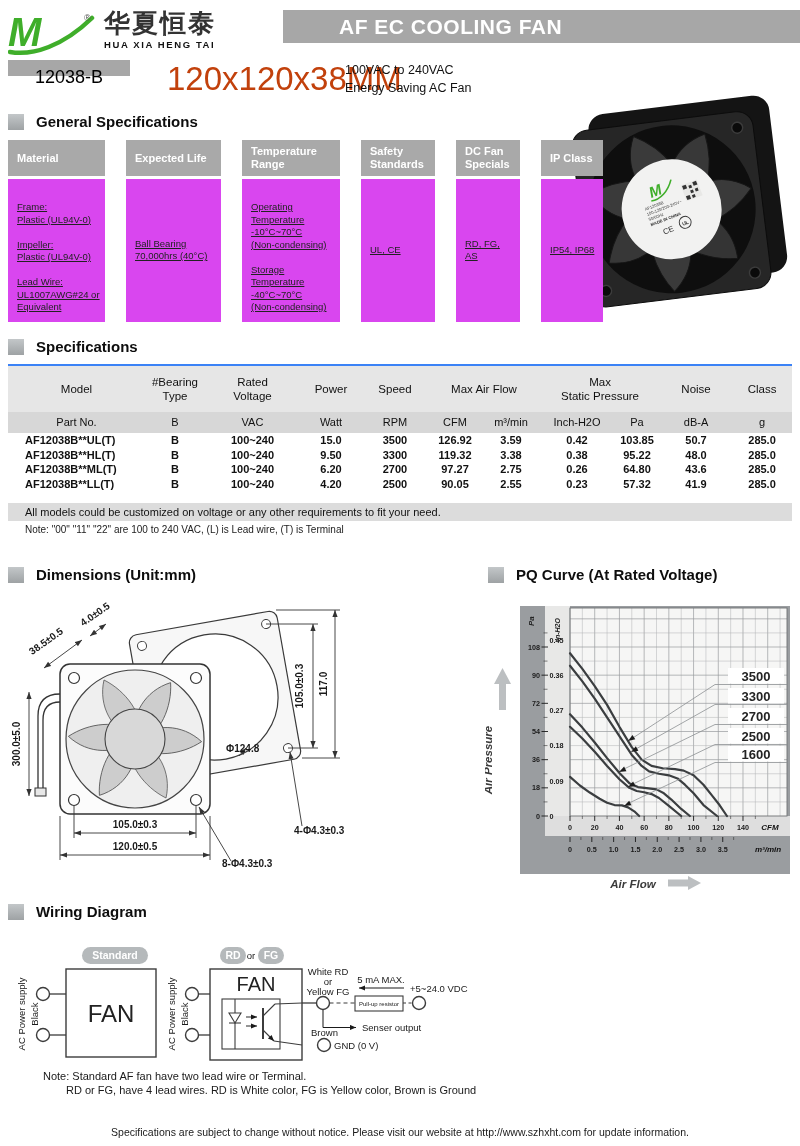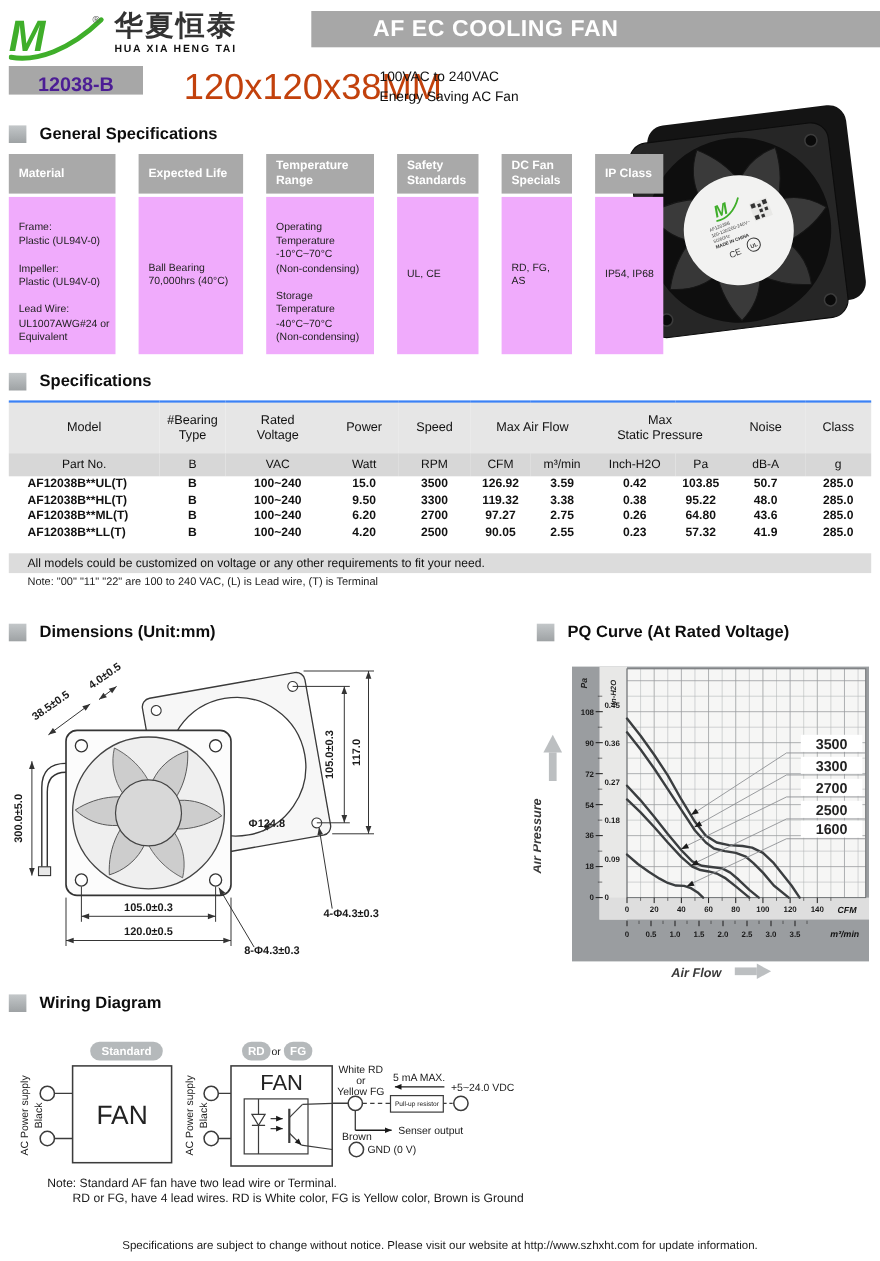--- a/index.html
+++ b/index.html
@@ -7,38 +7,38 @@
         font-family:"Liberation Sans",sans-serif;color:#1a1a1a;}
   .abs{position:absolute;}
 
   
   .logo-wrap{left:8px;top:10px;display:flex;align-items:flex-start;gap:8px;}
   .logo-cn{font-size:26px;font-weight:700;color:#333;letter-spacing:2px;line-height:1;}
   .logo-en{font-size:9.5px;font-weight:700;color:#111;letter-spacing:1.6px;margin-top:3px;}
   .banner{left:283px;top:10px;width:565px;height:33px;background:#a7a7a7;color:#fff;
           font-size:21px;font-weight:700;letter-spacing:.5px;line-height:33px;
           padding-left:56px;box-sizing:border-box;}
-  .model-badge{left:8px;top:60px;width:122px;height:26px;background:#a7a7a7;color:#4c1d95;
-               font-size:18px;line-height:34px;text-align:center;font-weight:bold;}
+  .model-badge{left:8px;top:60px;width:122px;height:16px;background:#a7a7a7;color:#000000;
+               font-size:18px;line-height:34px;text-align:center;}
   .size-text{left:167px;top:60px;font-size:33px;color:#c2410c;font-weight:500;}
   .volt{left:345px;top:61px;font-size:12.5px;font-weight:400;line-height:1.45;color:#111;}
 
   
   .sec{display:flex;align-items:center;gap:12px;}
   .sec .sq{width:16px;height:16px;background:linear-gradient(#c3c7c9,#9ea2a4);}
   .sec .st{font-size:15px;font-weight:700;color:#0d0d0d;}
 
   
   .gtable{left:8px;top:140px;width:506px;}
   .gt-head,.gt-body{display:grid;grid-template-columns:97px 95px 98px 74px 64px 62px;gap:21px;}
   .gt-head{margin-bottom:3px;}
   .gt-h{background:#a9a9a9;color:#fff;font-weight:700;font-size:11px;height:36px;display:flex;
         align-items:center;padding-left:9px;white-space:pre-line;line-height:1.15;box-sizing:border-box;}
-  .gt-c{background:#f0abfc;font-size:9.5px;line-height:1.32;color:#222;
-        padding:8px 4px 8px 9px;white-space:pre-line;min-height:130px;box-sizing:border-box;}
+  .gt-c{background:#d946ef;font-size:9.5px;line-height:1.32;color:#222;
+        padding:8px 4px 8px 9px;white-space:pre-line;min-height:130px;box-sizing:border-box;text-decoration:underline;}
   .gt-c.vc{display:flex;align-items:center;}
   .gt-c.pt{padding-top:22px;}
 
   
   .stable{left:8px;top:364px;width:784px;border-collapse:collapse;table-layout:fixed;
           border-top:2px solid #3b82f6;}
   .stable th{font-weight:400;color:#111;white-space:pre-line;line-height:1.25;}
   .stable .r1 th{background:#e6e6e6;font-size:11.5px;height:44px;vertical-align:middle;}
   .stable .r2 th{background:#d7d7d7;font-size:11px;height:19px;}
   .stable td{font-size:11px;font-weight:700;height:14.5px;text-align:center;color:#111;padding:0;}

